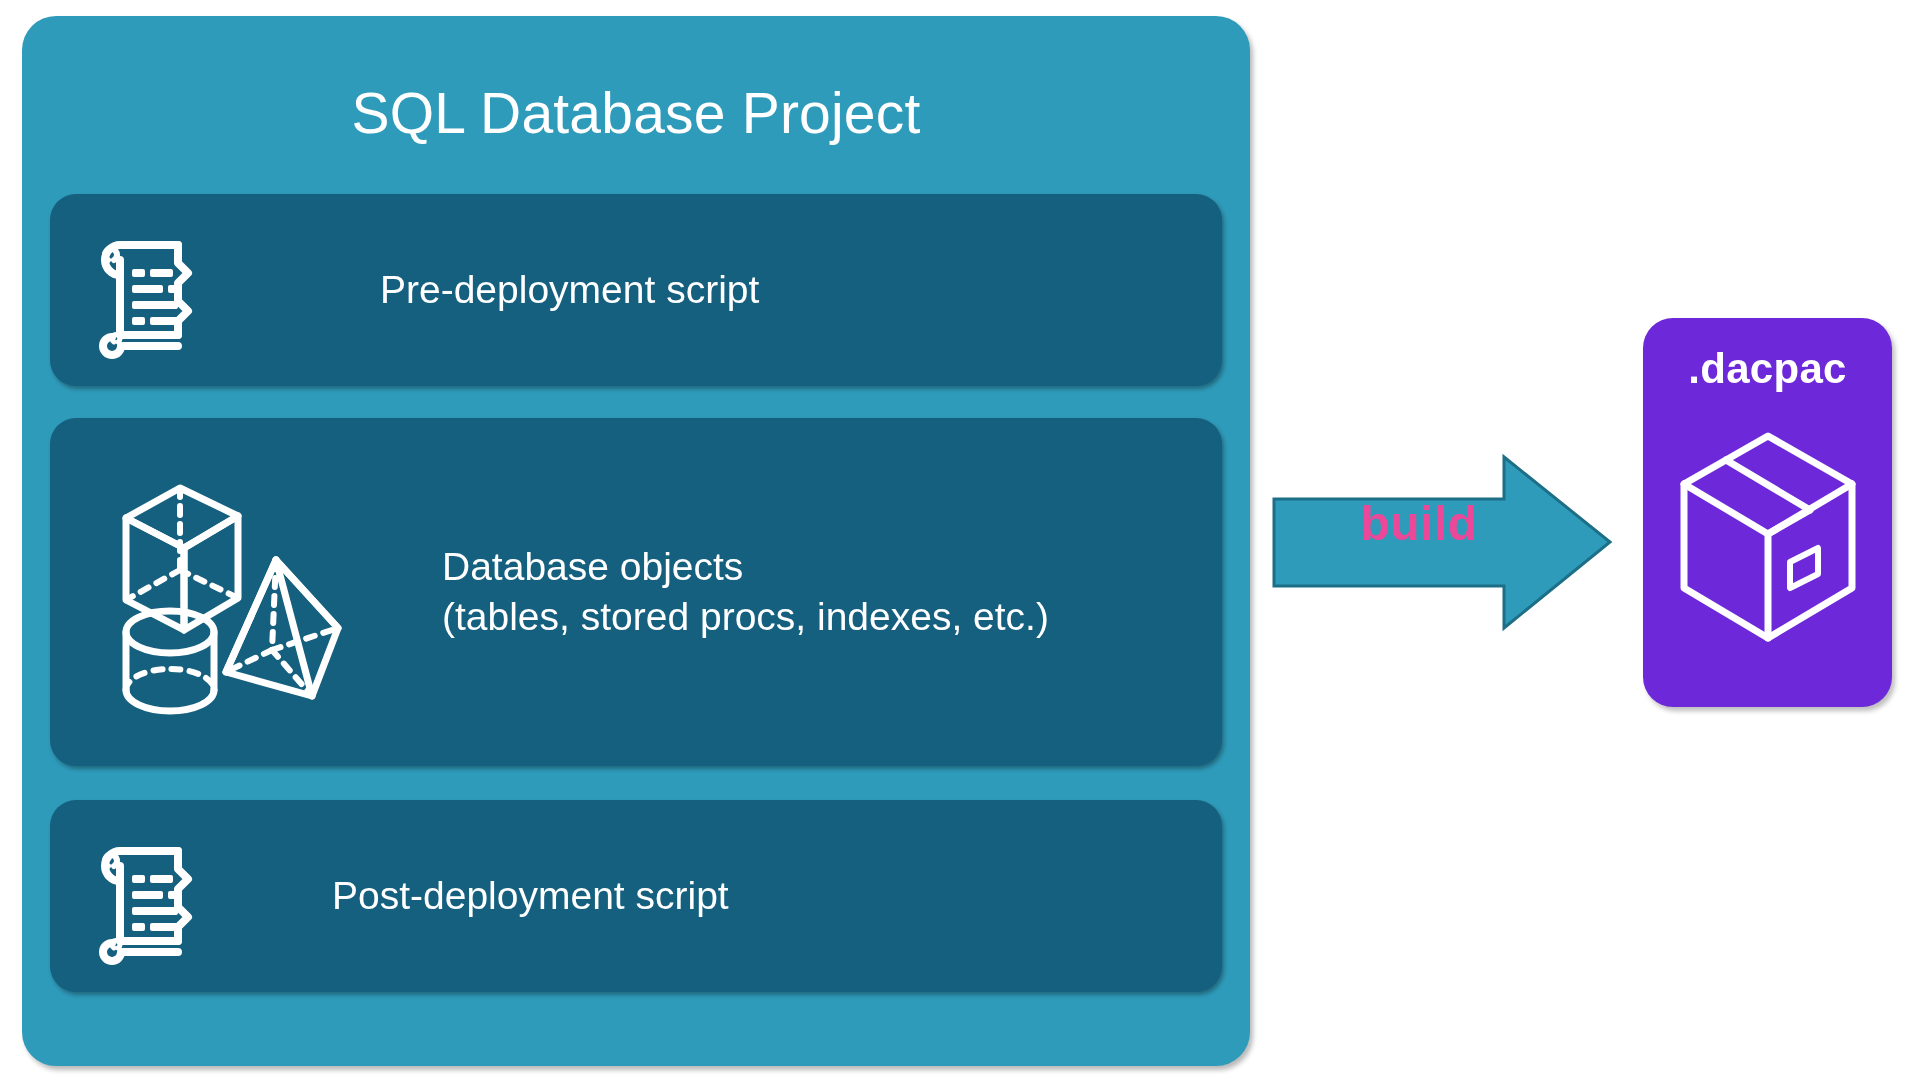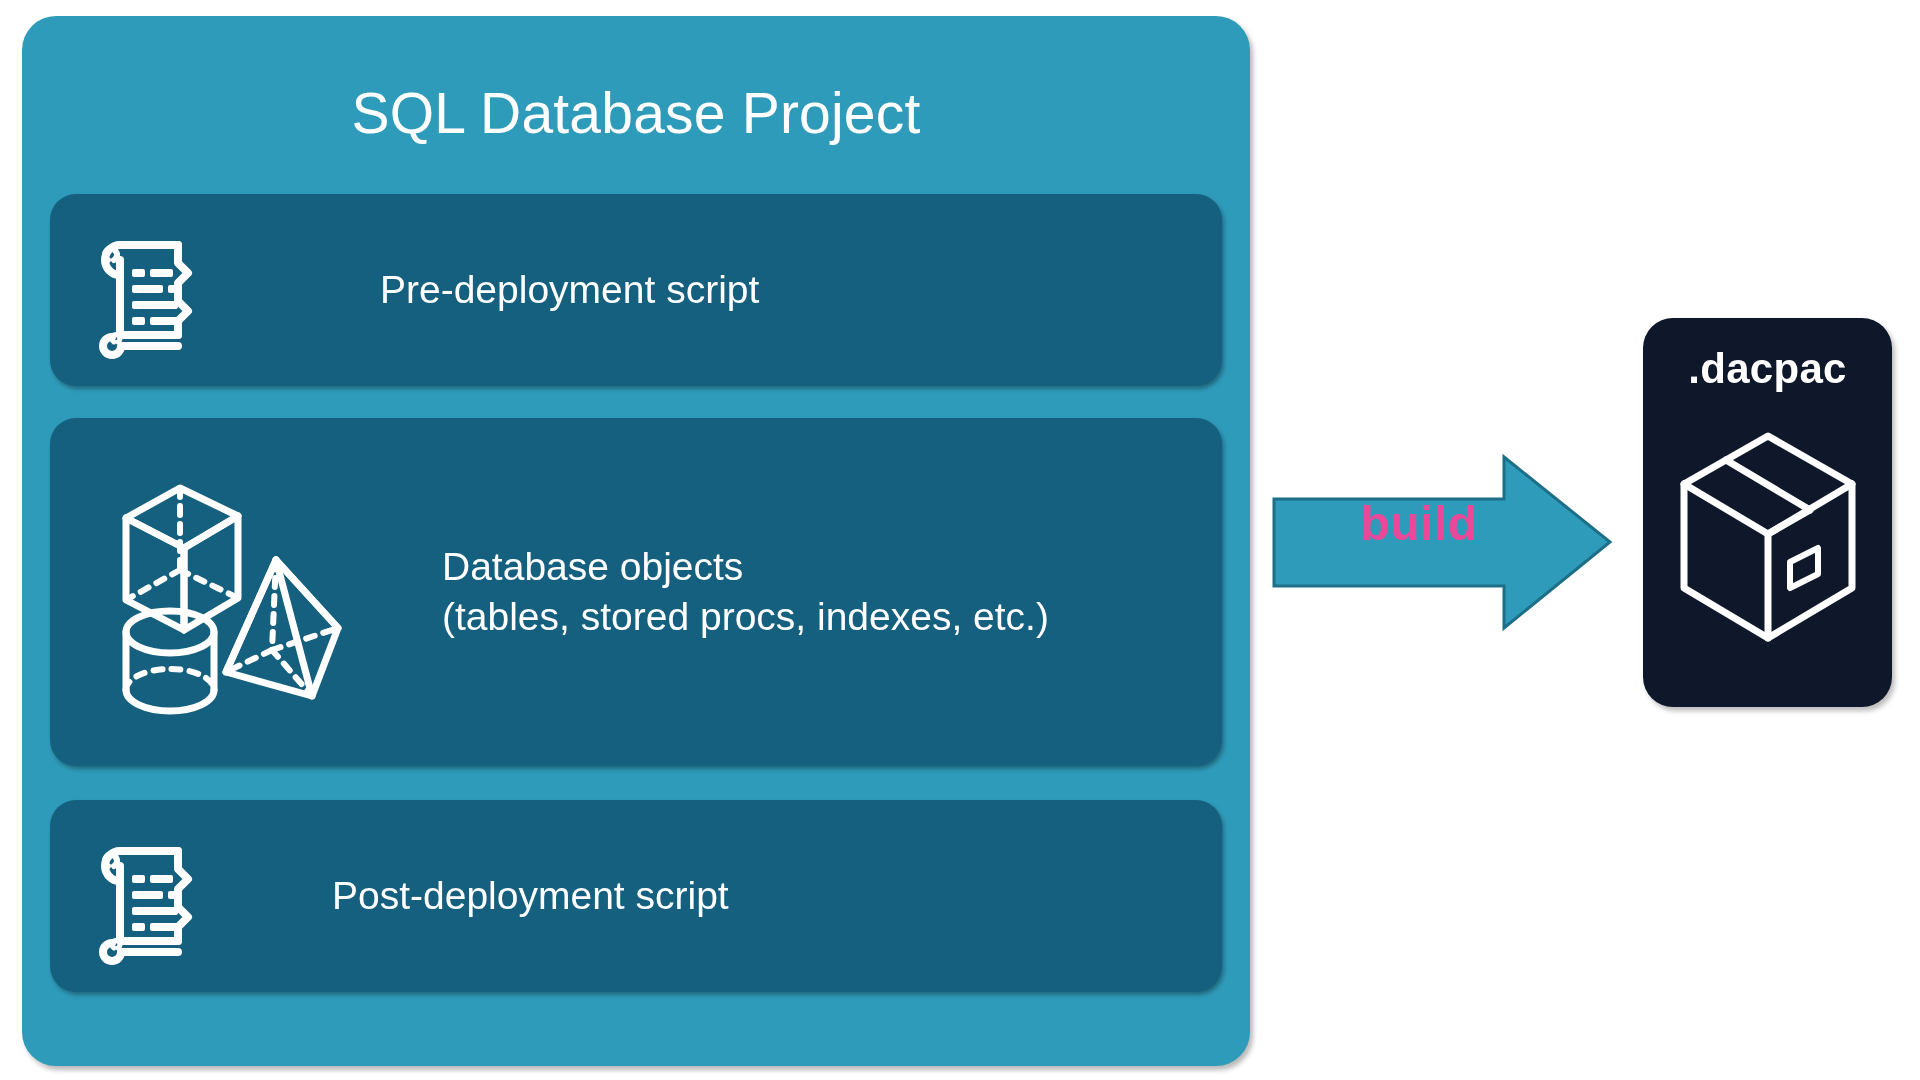--- a/index.html
+++ b/index.html
@@ -109,21 +109,21 @@
     white-space: nowrap;
   }
 
   
   #dacpac-box {
     position: absolute;
     left: 1643px;
     top: 318px;
     width: 249px;
     height: 389px;
-    background: #0f172a;
+    background: #6d28d9;
     border-radius: 30px;
     box-shadow: 3px 4px 5px rgba(0,0,0,0.26);
     box-sizing: border-box;
   }
   #dacpac-label {
     position: absolute;
     left: 0;
     top: 26px;
     width: 249px;
     text-align: center;

